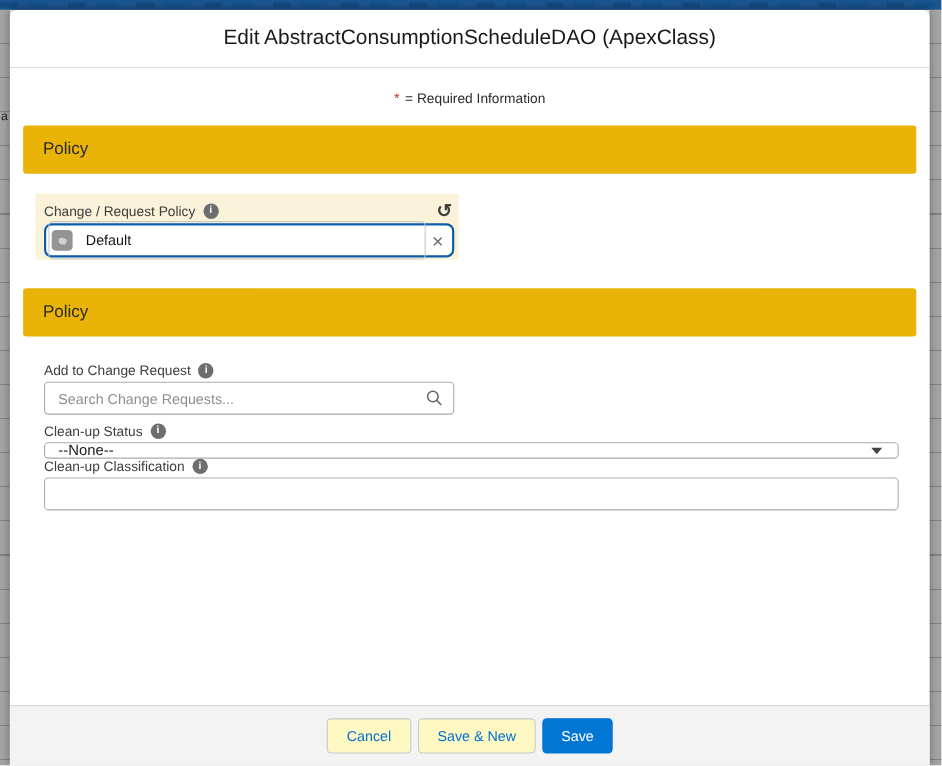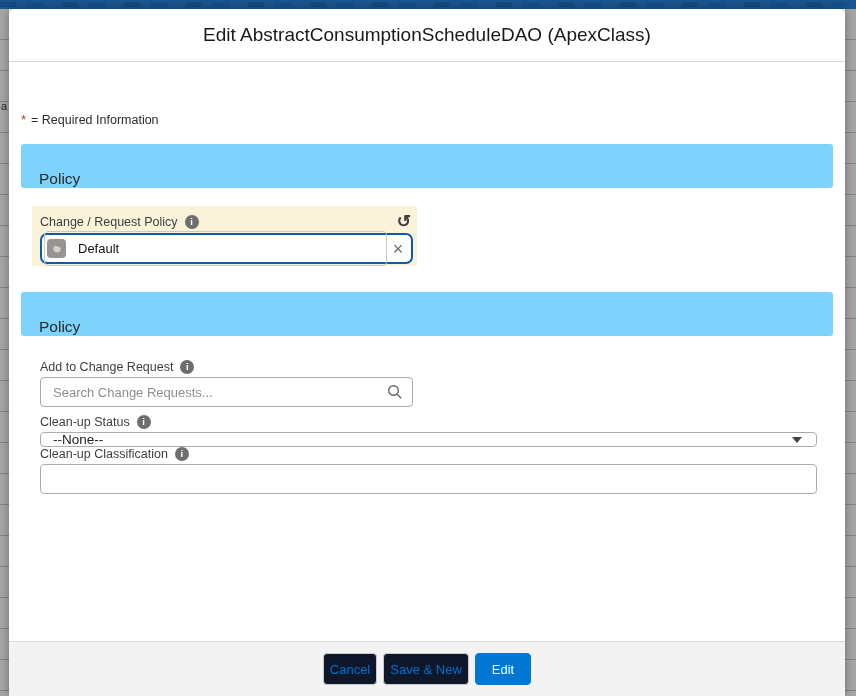--- a/index.html
+++ b/index.html
@@ -12,31 +12,31 @@
     background:repeating-linear-gradient(90deg,#11497f 0 16px, transparent 16px 26px, #12508c 26px 44px, transparent 44px 62px);
     opacity:.8; }
   .edge { position:absolute; top:9px; bottom:0; background-color:#a5a5a5;
     background-image:repeating-linear-gradient(to bottom, transparent 0 30px, #828282 30px 31px); }
   .edge-left { left:0; width:9px; }
   .edge-right { right:0; width:11px; }
   .edge-text { position:absolute; left:1px; top:92px; font-size:11px; color:#222; line-height:1; }
 
   
   .modal { position:absolute; left:9px; right:11px; top:9px; bottom:0; background:#fff;
-    border-radius:6px 6px 0 0; box-shadow:0 0 8px rgba(0,0,0,.35); display:flex; flex-direction:column;gap:30px; }
+    border-radius:6px 6px 0 0; box-shadow:0 0 8px rgba(0,0,0,.35); display:flex; flex-direction:column; }
   .modal-header { flex:0 0 53px; display:flex; align-items:center; justify-content:center;
     border-bottom:1px solid #d8d8d8; border-radius:6px 6px 0 0; }
   .modal-title { font-size:19px; font-weight:400; color:#191919; }
 
   .modal-body { flex:1 1 auto; padding:0 12px; overflow:hidden; }
 
-  .required-note { margin-top:20px; height:16px; text-align:left; font-size:12.5px; color:#2b2b2b; }
+  .required-note { margin-top:20px; height:16px; text-align:center; font-size:12.5px; color:#2b2b2b; }
   .required-note .asterisk { color:#c23934; margin-right:5px; font-size:13px; }
 
-  .section-bar { background:#7dd3fc; border-radius:3px; height:44px; display:flex; align-items:flex-end;
+  .section-bar { background:#eab308; border-radius:3px; height:44px; display:flex; align-items:center;
     padding-left:18px; font-size:15.5px; color:#2b2b2b; }
   .bar-1 { margin-top:16px; }
   .bar-2 { margin-top:26px; }
   .bar-3 { margin-top:31px; }
 
   .info-icon { display:inline-flex; align-items:center; justify-content:center; width:14px; height:14px;
     border-radius:50%; background:#6e6e6e; color:#fff; font-size:9.5px; font-weight:bold; line-height:1;
     margin-left:7px; vertical-align:-2px; cursor:pointer; }
 
   .field-label { font-size:12.5px; color:#3e3e3c; display:flex; align-items:center; }
@@ -72,21 +72,21 @@
     display:flex; align-items:center; justify-content:space-between; padding:0 14px 0 12px;
     font-size:13.5px; color:#1b1b1b; cursor:pointer; }
   .select-caret { width:0; height:0; border-left:5px solid transparent; border-right:5px solid transparent;
     border-top:6px solid #444; }
 
   
   .modal-footer { flex:0 0 55px; background:#f3f3f3; border-top:1px solid #d8d8d8;
     display:flex; justify-content:center; gap:6px; padding-top:11px; }
   .btn { height:32px; border-radius:4px; font-family:"Liberation Sans",sans-serif; font-size:13px;
     cursor:pointer; }
-  .btn-neutral { background:#0f172a; border:1px solid #c9c9c9; color:#0070d2; padding:0 6px; }
+  .btn-neutral { background:#fef9c3; border:1px solid #c9c9c9; color:#0070d2; padding:0 17px; }
   .btn-brand { background:#0176d3; border:1px solid #0176d3; color:#fff; padding:0 16px; }
 </style>
 </head>
 <body>
 
 <div class="topbar">
   <div class="topbar-marks"></div>
 </div>
 
 <div class="edge edge-left">
@@ -169,16 +169,16 @@
       <div class="input-wrap">
         <input class="text-input plain-input" type="text" value="" style="">
       </div>
     </div>
 
   </div>
 
   <div class="modal-footer">
     <button class="btn btn-neutral">Cancel</button>
     <button class="btn btn-neutral">Save &amp; New</button>
-    <button class="btn btn-brand">Edit</button>
+    <button class="btn btn-brand">Save</button>
   </div>
 
 </div>
 
 </body></html>

